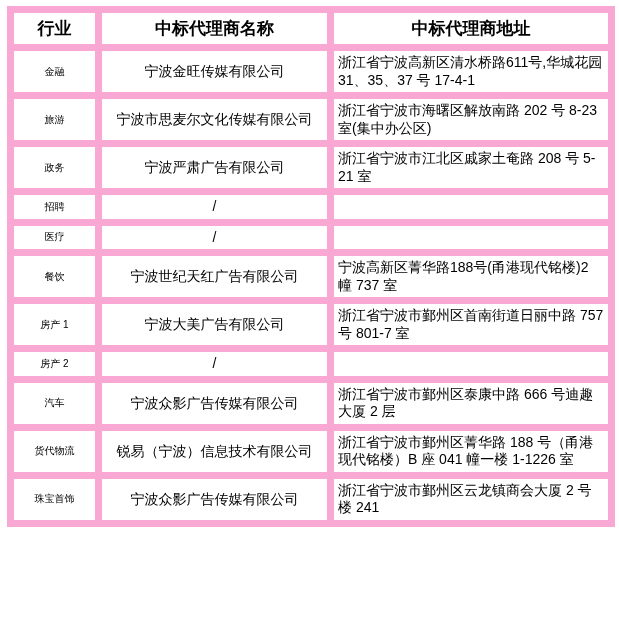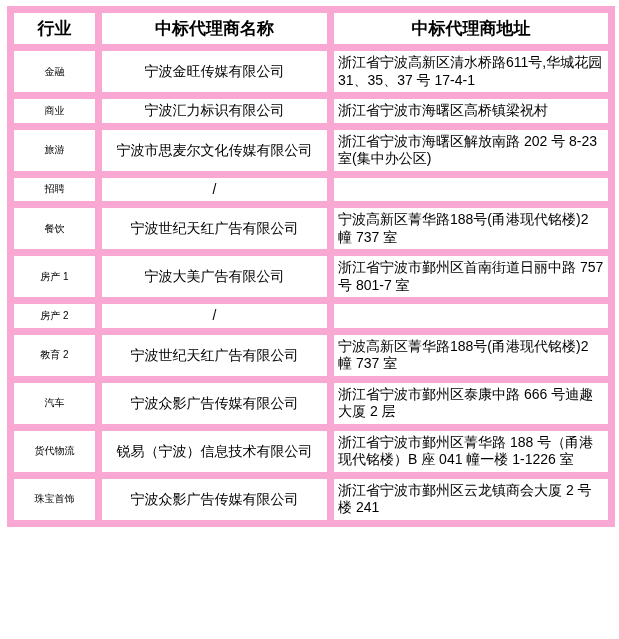--- a/index.html
+++ b/index.html
@@ -70,53 +70,53 @@
       <th>中标代理商地址</th>
     </tr>
   </thead>
   <tbody id="table-body">
       <tr>
         <td class="cell-industry">金融</td>
         <td class="cell-name">宁波金旺传媒有限公司</td>
         <td class="cell-address">浙江省宁波高新区清水桥路611号,华城花园 31、35、37 号 17-4-1</td>
       </tr>
       <tr>
-        <td class="cell-industry">商业</td>
-        <td class="cell-name">宁波汇力标识有限公司</td>
-        <td class="cell-address">浙江省宁波市海曙区高桥镇梁祝村</td>
-      </tr>
-      <tr>
         <td class="cell-industry">旅游</td>
         <td class="cell-name">宁波市思麦尔文化传媒有限公司</td>
         <td class="cell-address">浙江省宁波市海曙区解放南路 202 号 8-23 室(集中办公区)</td>
       </tr>
       <tr>
+        <td class="cell-industry">政务</td>
+        <td class="cell-name">宁波严肃广告有限公司</td>
+        <td class="cell-address">浙江省宁波市江北区戚家土奄路 208 号 5-21 室</td>
+      </tr>
+      <tr>
         <td class="cell-industry">招聘</td>
+        <td class="slash">/</td>
+        <td class="cell-address empty"></td>
+      </tr>
+      <tr>
+        <td class="cell-industry">医疗</td>
         <td class="slash">/</td>
         <td class="cell-address empty"></td>
       </tr>
       <tr>
         <td class="cell-industry">餐饮</td>
         <td class="cell-name">宁波世纪天红广告有限公司</td>
         <td class="cell-address">宁波高新区菁华路188号(甬港现代铭楼)2 幢 737 室</td>
       </tr>
       <tr>
         <td class="cell-industry">房产 1</td>
         <td class="cell-name">宁波大美广告有限公司</td>
         <td class="cell-address">浙江省宁波市鄞州区首南街道日丽中路 757 号 801-7 室</td>
       </tr>
       <tr>
         <td class="cell-industry">房产 2</td>
         <td class="slash">/</td>
         <td class="cell-address empty"></td>
-      </tr>
-      <tr>
-        <td class="cell-industry">教育 2</td>
-        <td class="cell-name">宁波世纪天红广告有限公司</td>
-        <td class="cell-address">宁波高新区菁华路188号(甬港现代铭楼)2 幢 737 室</td>
       </tr>
       <tr>
         <td class="cell-industry">汽车</td>
         <td class="cell-name">宁波众影广告传媒有限公司</td>
         <td class="cell-address">浙江省宁波市鄞州区泰康中路 666 号迪趣大厦 2 层</td>
       </tr>
       <tr>
         <td class="cell-industry">货代物流</td>
         <td class="cell-name">锐易（宁波）信息技术有限公司</td>
         <td class="cell-address">浙江省宁波市鄞州区菁华路 188 号（甬港现代铭楼）B 座 041 幢一楼 1-1226 室</td>

